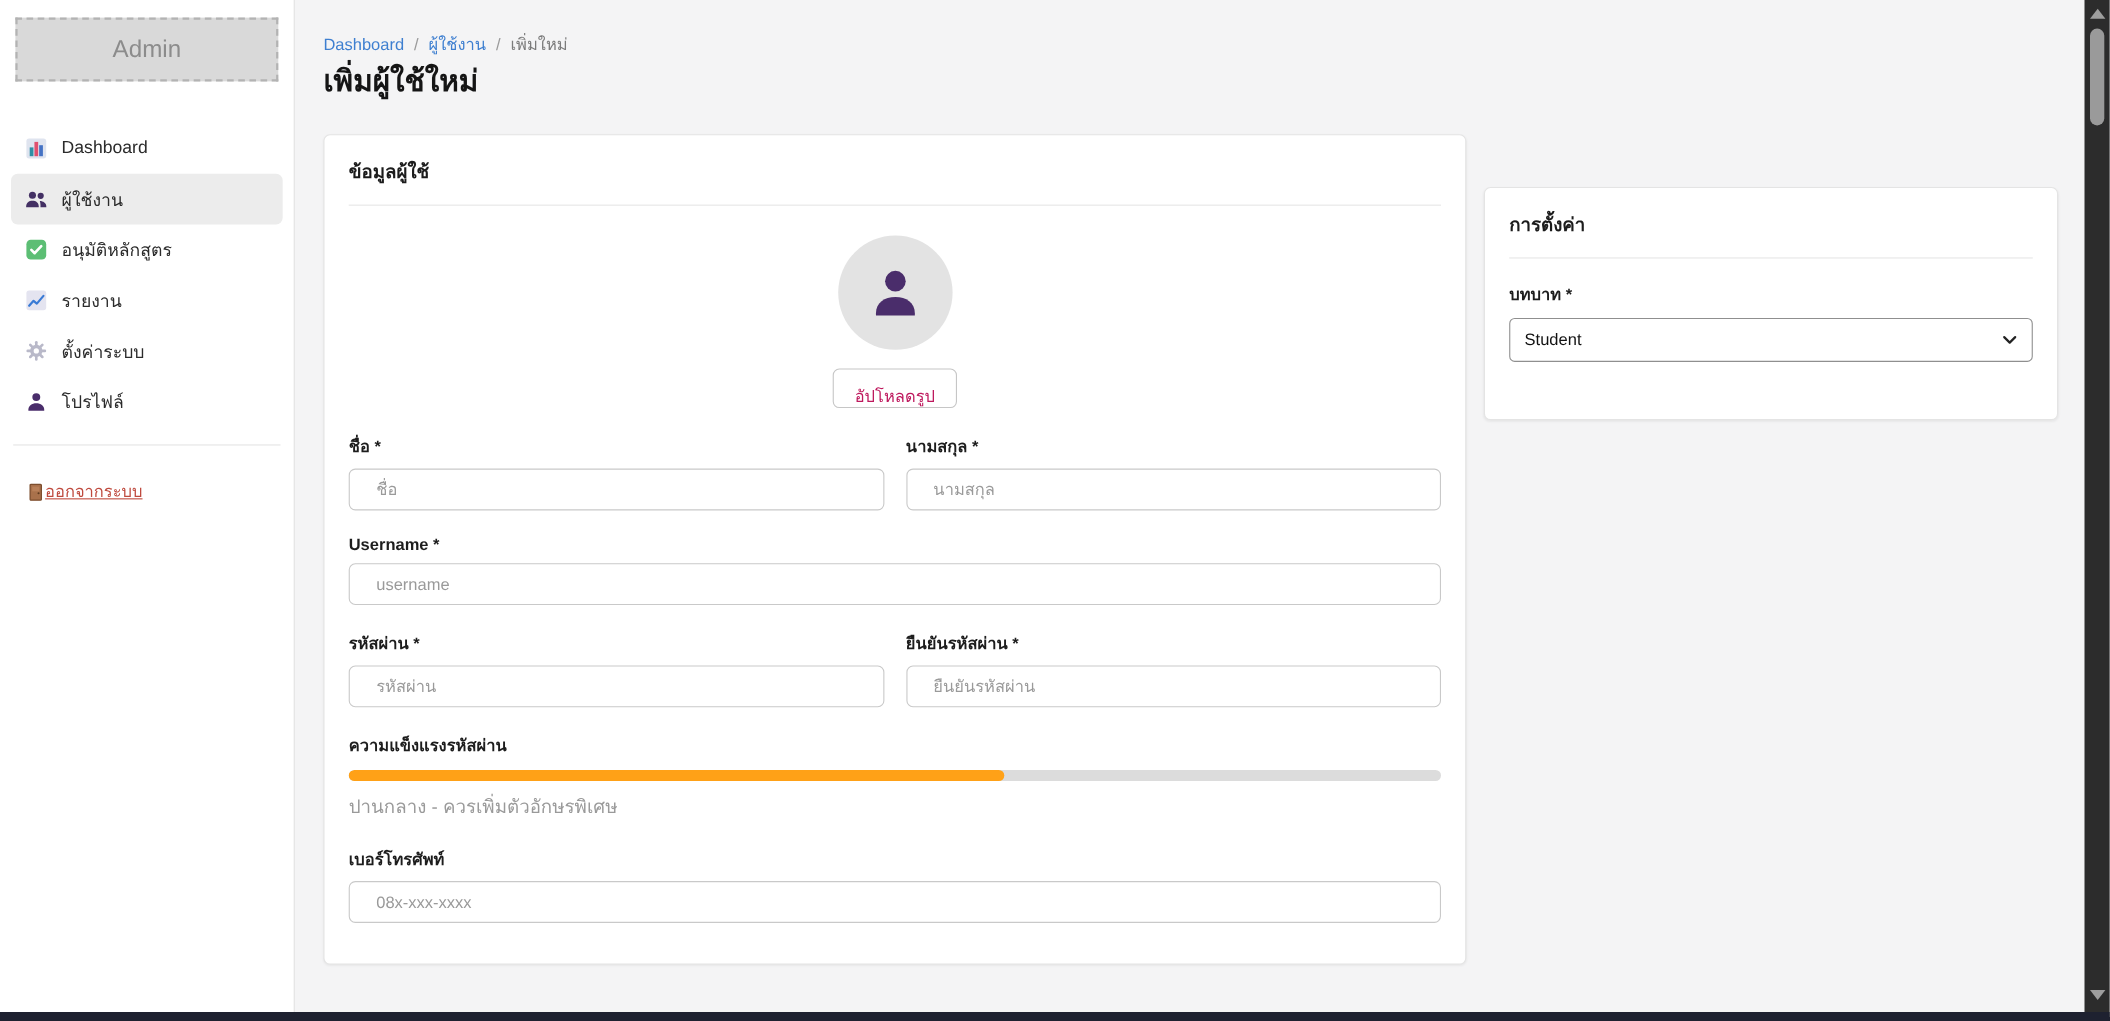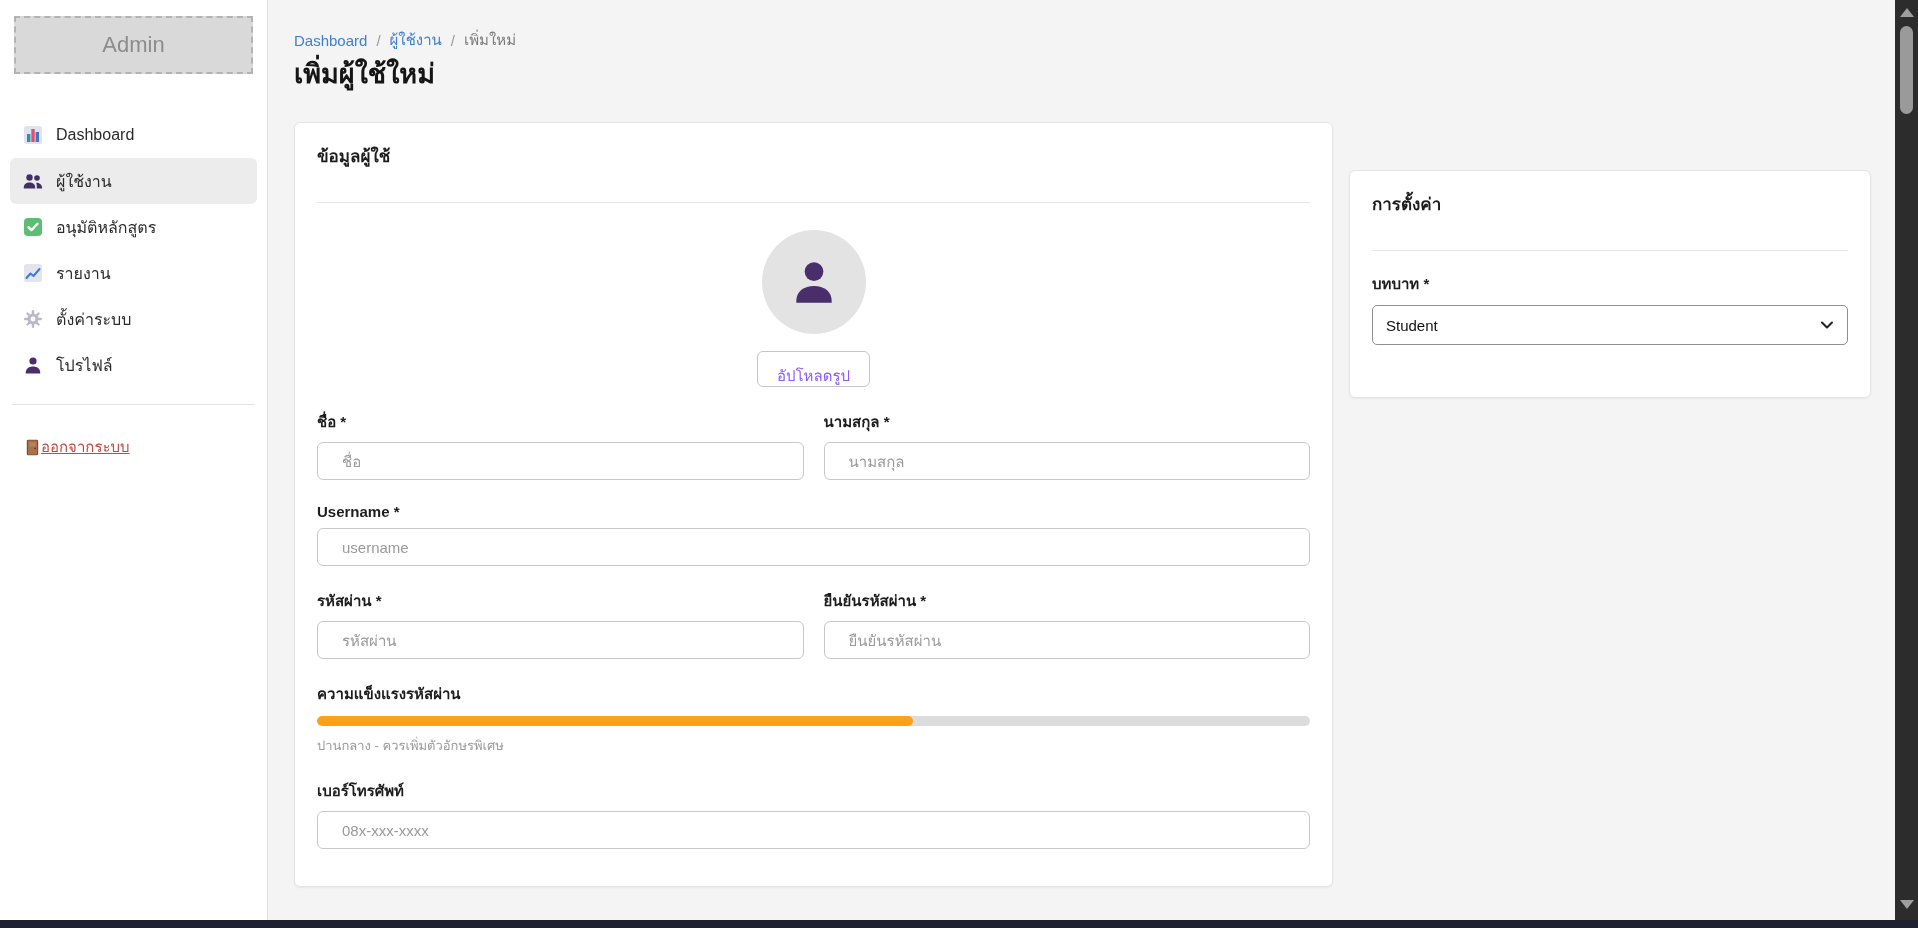--- a/index.html
+++ b/index.html
@@ -46,52 +46,52 @@
   .page-title { margin-top:0; font-size:27px; font-weight:bold; color:#151515; }
 
   .cards-row { display:flex; align-items:flex-start; gap:16px; margin-top:27px; }
   .card {
     background:#fff; border:1px solid #e4e4e4; border-radius:6px;
     box-shadow:0 1px 2px rgba(0,0,0,.05);
   }
   .card-main { width:1039px; }
   .card-side { width:522px;margin-top:48px; }
   .card-header {
-    margin:0 22px; padding:19px 0 33px; font-size:17px; font-weight:bold;
+    margin:0 22px; padding:19px 0 17px; font-size:17px; font-weight:bold;
     color:#1c1c1c; border-bottom:1px solid #e6e6e6;
   }
   .card-body { padding:0 22px 37px; }
 
   .avatar-wrap { text-align:center; margin-top:27px; }
   .avatar {
     width:104px; height:104px; border-radius:50%; background:#e3e3e3;
     display:inline-flex; align-items:center; justify-content:center;
   }
   .avatar svg { width:52px; height:52px; }
   .upload-btn {
     display:block; margin:17px auto 0; height:36px; padding:12px 19px;
     background:#fff; border:1px solid #c6c6c6; border-radius:6px;
-    font-size:15px; color:#8b5cf6; cursor:pointer;
+    font-size:15px; color:#be185d; cursor:pointer;
     font-family:"Liberation Sans","DejaVu Sans",sans-serif;
   }
 
   .row2 { display:flex; gap:20px; }
   .field { flex:1; }
   .fgroup { margin-top:23px; }
   .flabel { display:block; font-size:15px; font-weight:bold; color:#1d1d1d; margin-bottom:8px; }
   .tinput {
     width:100%; height:38px; border:1px solid #c9c9c9; border-radius:6px;
     padding:0 24px; font-size:15px; color:#333; background:#fff;
     font-family:"Liberation Sans","DejaVu Sans",sans-serif;
   }
   .tinput::placeholder { color:#9a9a9a; }
 
   .strength-track { margin-top:10px; height:10px; background:#dcdcdc; border-radius:5px; overflow:hidden; }
   .strength-fill { height:100%; border-radius:5px; }
-  .strength-hint { margin-top:9px; font-size:13px; color:#9a9a9a; }
+  .strength-hint { margin-top:9px; font-size:17px; color:#9a9a9a; }
 
   .side-body { padding:21px 22px 52px; }
   .select-box {
     margin-top:9px; height:40px; border:1px solid #8f8f8f; border-radius:5px;
     background:#fff; display:flex; align-items:center; justify-content:space-between;
     padding:0 13px; font-size:15px; color:#111; cursor:pointer;
   }
   .select-box svg { width:14px; height:14px; }
 
   

